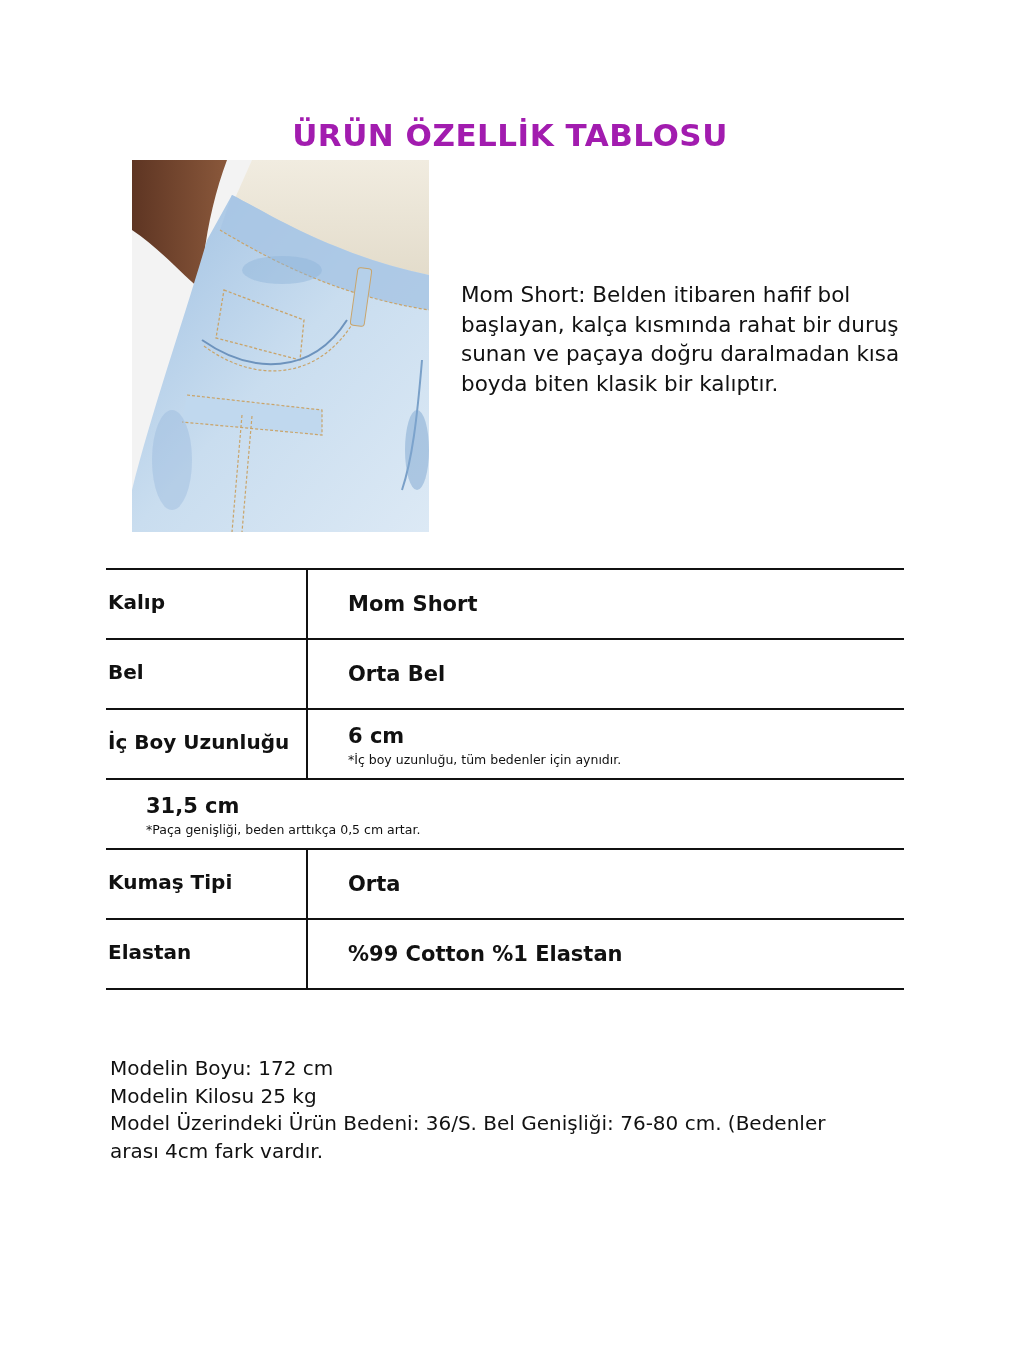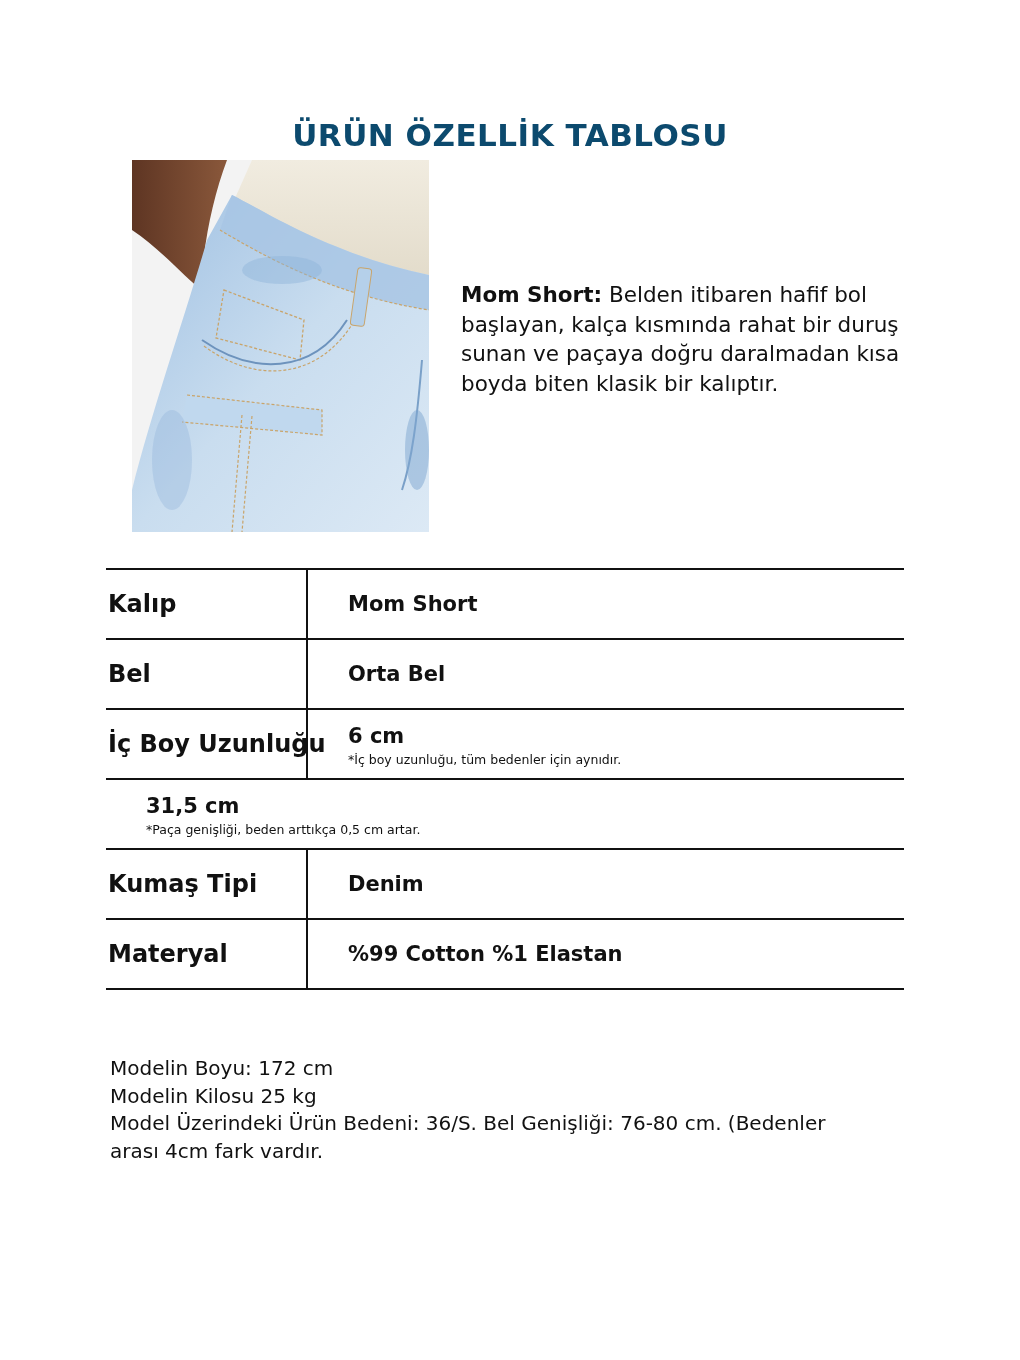--- a/index.html
+++ b/index.html
@@ -18,21 +18,21 @@
     .title {
       position: absolute;
       left: 0;
       top: 96px;
       width: 1020px;
       text-align: center;
       font-family: "DejaVu Sans", sans-serif;
       font-weight: bold;
       font-size: 31px;
       letter-spacing: 0.5px;
-      color: #0c4a6e;
+      color: #a21caf;
     }
     .product-image {
       position: absolute;
       left: 132px;
       top: 160px;
       width: 297px;
       height: 372px;
       overflow: hidden;
       background: #f2f2f2;
     }
@@ -40,42 +40,42 @@
     .description {
       position: absolute;
       left: 461px;
       top: 280px;
       width: 450px;
       font-family: "DejaVu Sans", sans-serif;
       font-size: 21.5px;
       line-height: 29.5px;
       color: #111;
     }
-    .description .desc-bold { font-weight: bold; }
+    .description .desc-bold { font-weight: normal; }
 
     .spec-table {
       position: absolute;
       left: 106px;
       top: 568px;
       width: 798px;
       border-top: 2px solid #111;
     }
     .spec-row {
       position: relative;
       height: 68px;
       border-bottom: 2px solid #111;
       display: flex;
     }
     .spec-label {
       width: 200px;
       border-right: 2px solid #111;
       position: relative;
       font-family: "DejaVu Sans", sans-serif;
       font-weight: bold;
-      font-size: 24px;
+      font-size: 20px;
       color: #111;
     }
     .spec-label span {
       position: absolute;
       left: 2px;
       top: 20px;
       white-space: nowrap;
     }
     .spec-value {
       flex: 1;
@@ -200,26 +200,26 @@
     <div class="spec-value">
       <span class="main with-note">31,5 cm</span>
       <span class="note">*Paça genişliği, beden arttıkça 0,5 cm artar.</span>
     </div>
   </div>
   <div class="spec-row">
     <div class="spec-label">
         <span>Kumaş Tipi</span>
       </div>
     <div class="spec-value">
-        <span class="main">Denim</span>
-      </div>
-  </div>
-  <div class="spec-row">
-    <div class="spec-label">
-        <span>Materyal</span>
+        <span class="main">Orta</span>
+      </div>
+  </div>
+  <div class="spec-row">
+    <div class="spec-label">
+        <span>Elastan</span>
       </div>
     <div class="spec-value">
         <span class="main">%99 Cotton %1 Elastan</span>
       </div>
   </div>
 </div>
 
 <div class="model-info">
   <div>Modelin Boyu: 172 cm</div>
   <div>Modelin Kilosu 25 kg</div>

